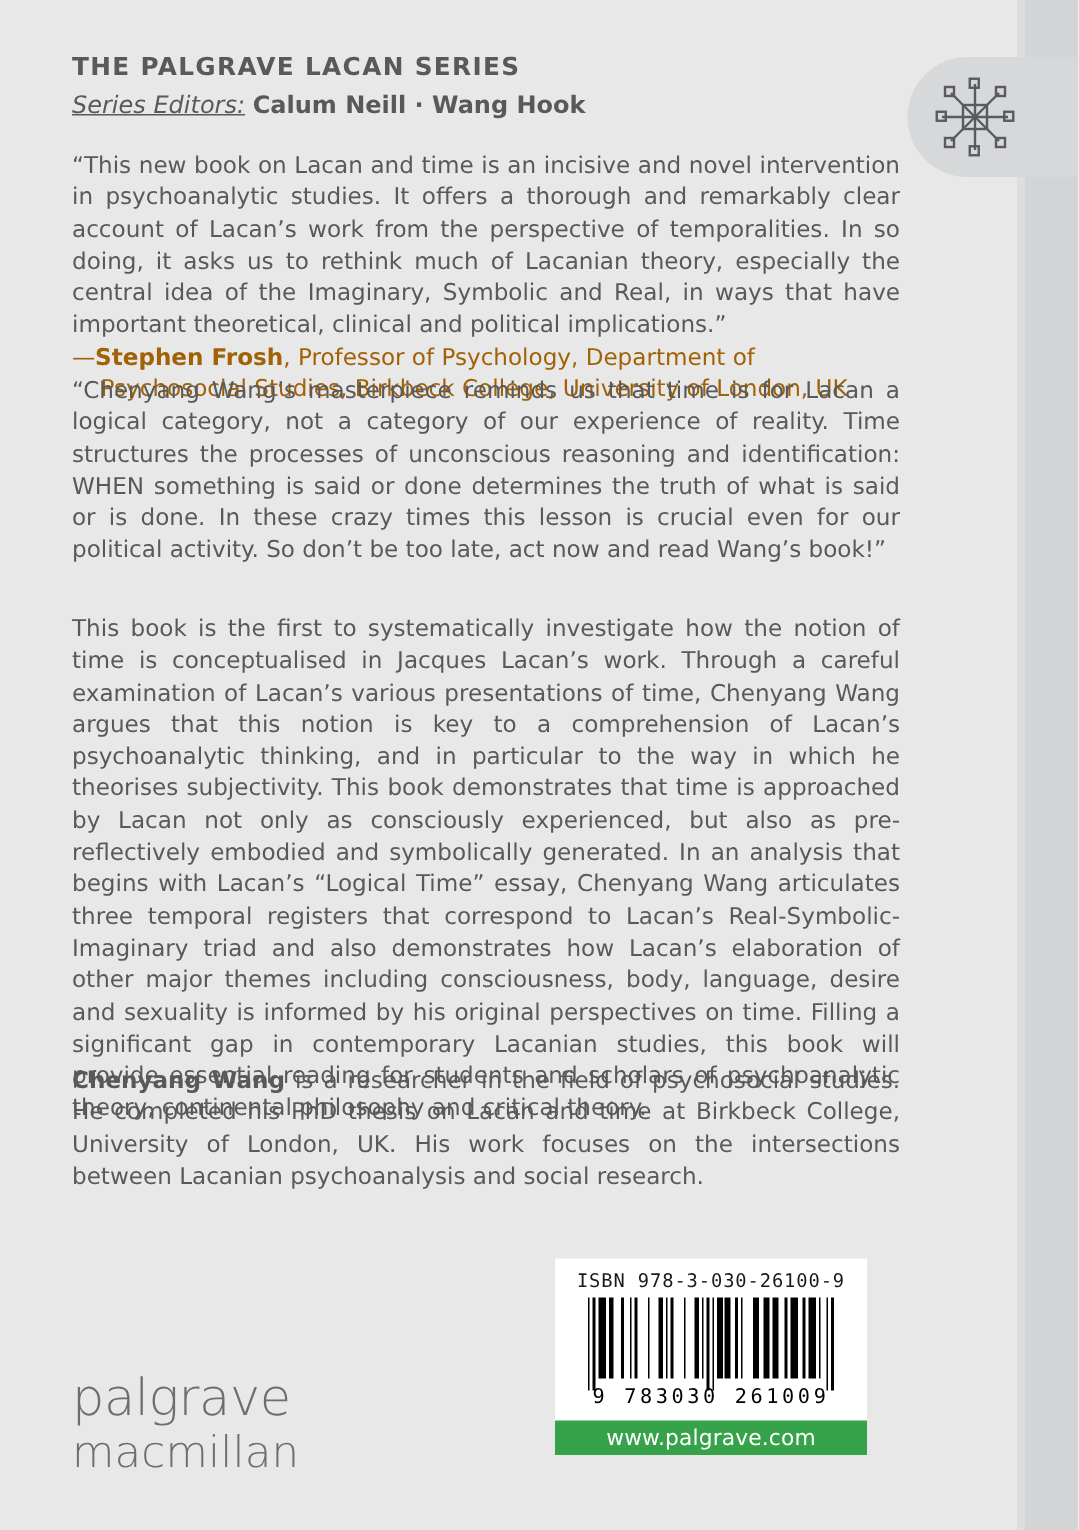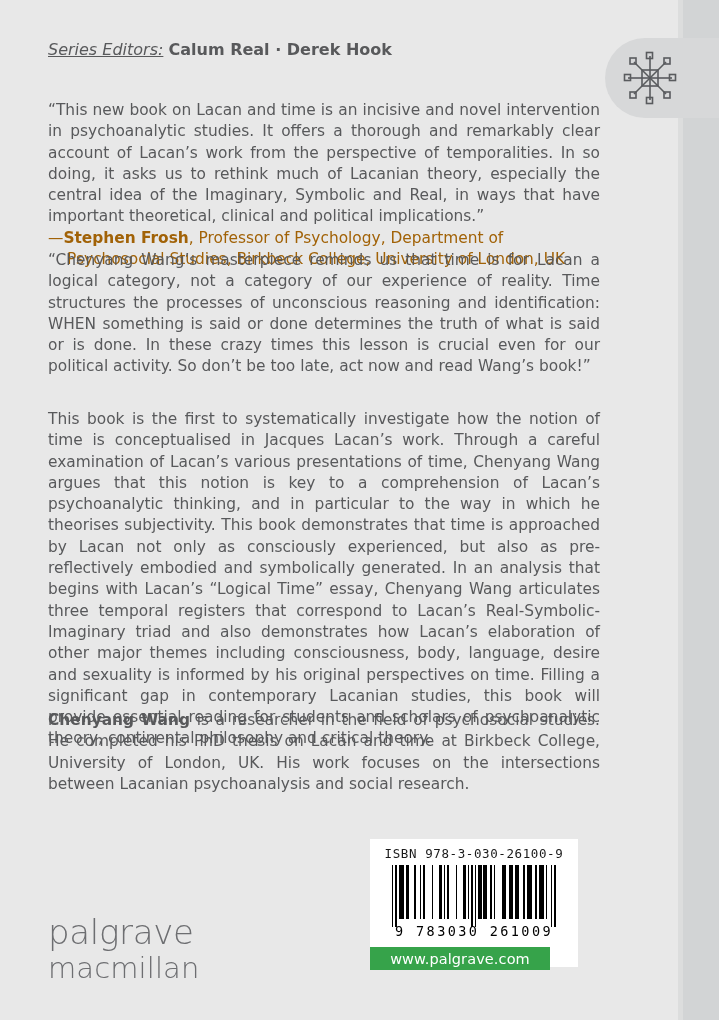--- a/index.html
+++ b/index.html
@@ -150,21 +150,21 @@
     font-family: "DejaVu Sans Mono", "Liberation Mono", monospace;
     font-size: 13.5px;
     color: #000000;
     text-align: center;
     letter-spacing: 2.4px;
   }
   #palgrave-url {
     position: absolute;
     left: 8px;
     top: 114px;
-    width: 180px;
+    width: 208px;
     height: 23px;
     background: #36a34a;
     color: #ffffff;
     font-size: 14.5px;
     display: flex;
     align-items: center;
     justify-content: center;
     letter-spacing: 0.1px;
   }
 
@@ -216,23 +216,24 @@
           <rect x="10" y="10" width="6" height="6"></rect>
           <rect x="44" y="10" width="6" height="6"></rect>
           <rect x="10" y="44" width="6" height="6"></rect>
           <rect x="44" y="44" width="6" height="6"></rect>
         </g>
       </svg>
     </span>
   </div>
 
   <div class="col" style="top:35px;">
+    <div class="series-title">THE PALGRAVE LACAN SERIES</div>
     <div class="series-editors">
       <span class="lbl">Series Editors:</span>
-      <span class="names">Calum Real · Derek Hook</span>
+      <span class="names">Calum Neill · Wang Hook</span>
     </div>
   </div>
 
   <div class="col" style="top:100px;">
     <div class="body-text">“This new book on Lacan and time is an incisive and novel intervention in psychoanalytic studies. It offers a thorough and remarkably clear account of Lacan’s work from the perspective of temporalities. In so doing, it asks us to rethink much of Lacanian theory, especially the central idea of the Imaginary, Symbolic and Real, in ways that have important theoretical, clinical and political implications.”</div>
     <div class="attrib">
       <span>—</span><b>Stephen Frosh</b><span>, Professor of Psychology, Department of Psychosocial Studies, Birkbeck College, University of London, UK</span>
     </div>
   </div>
 

